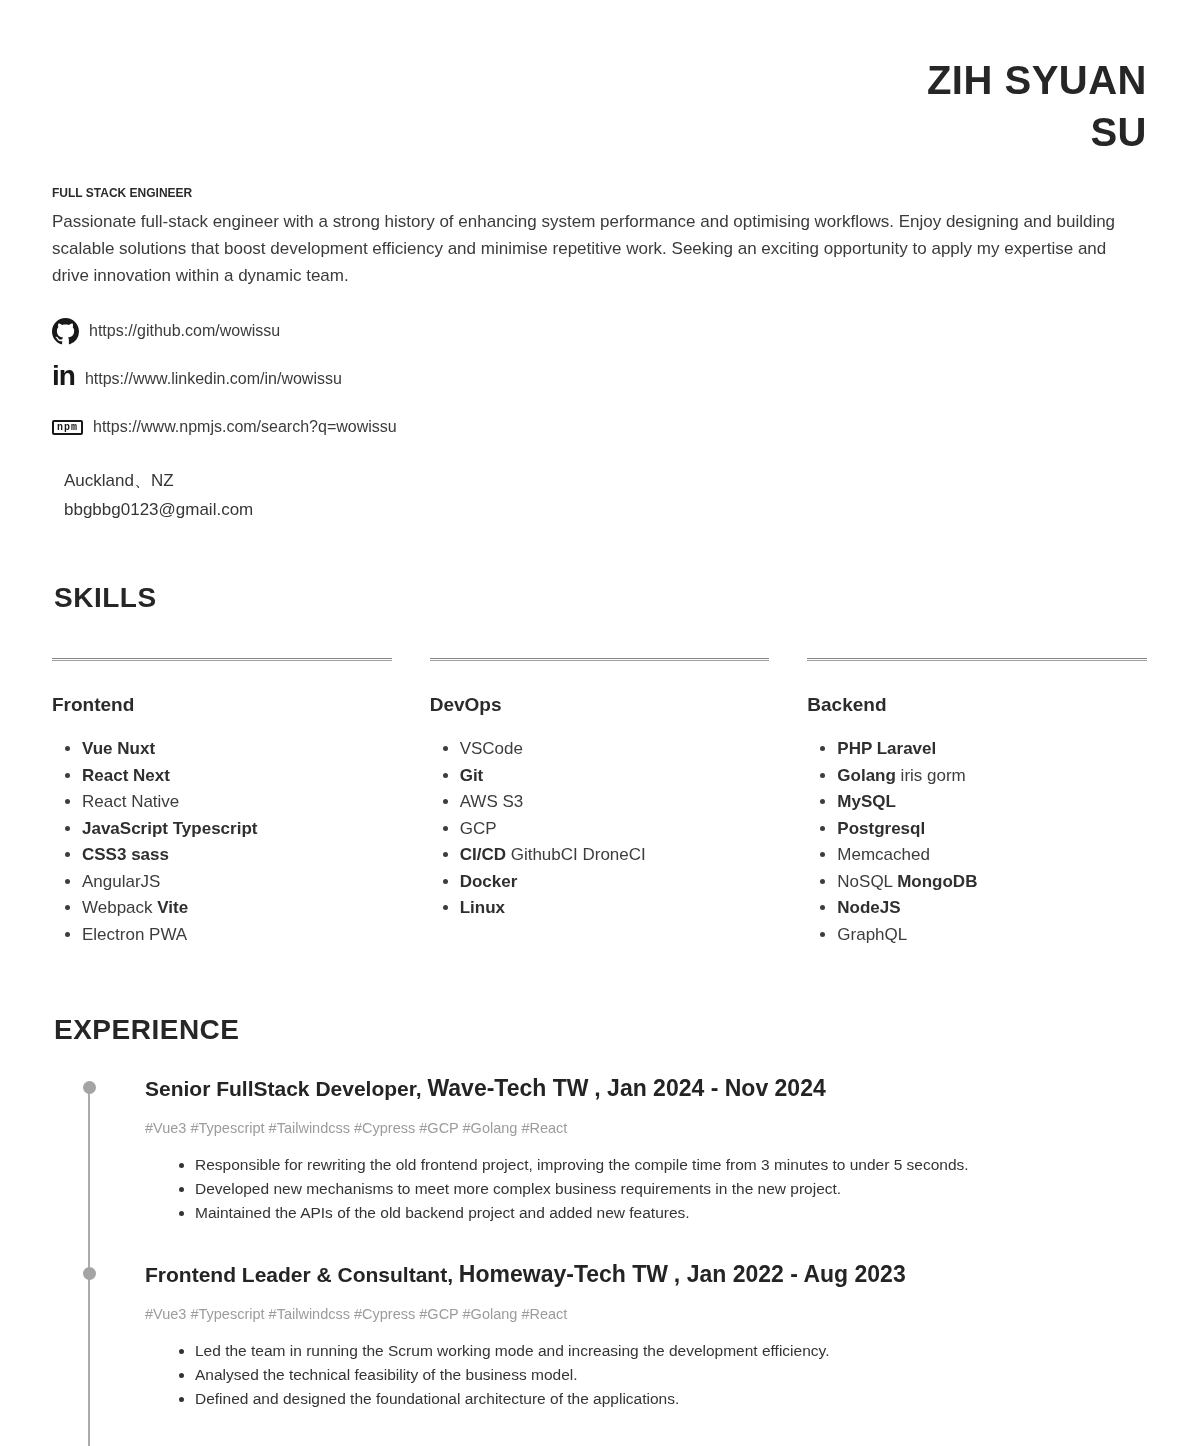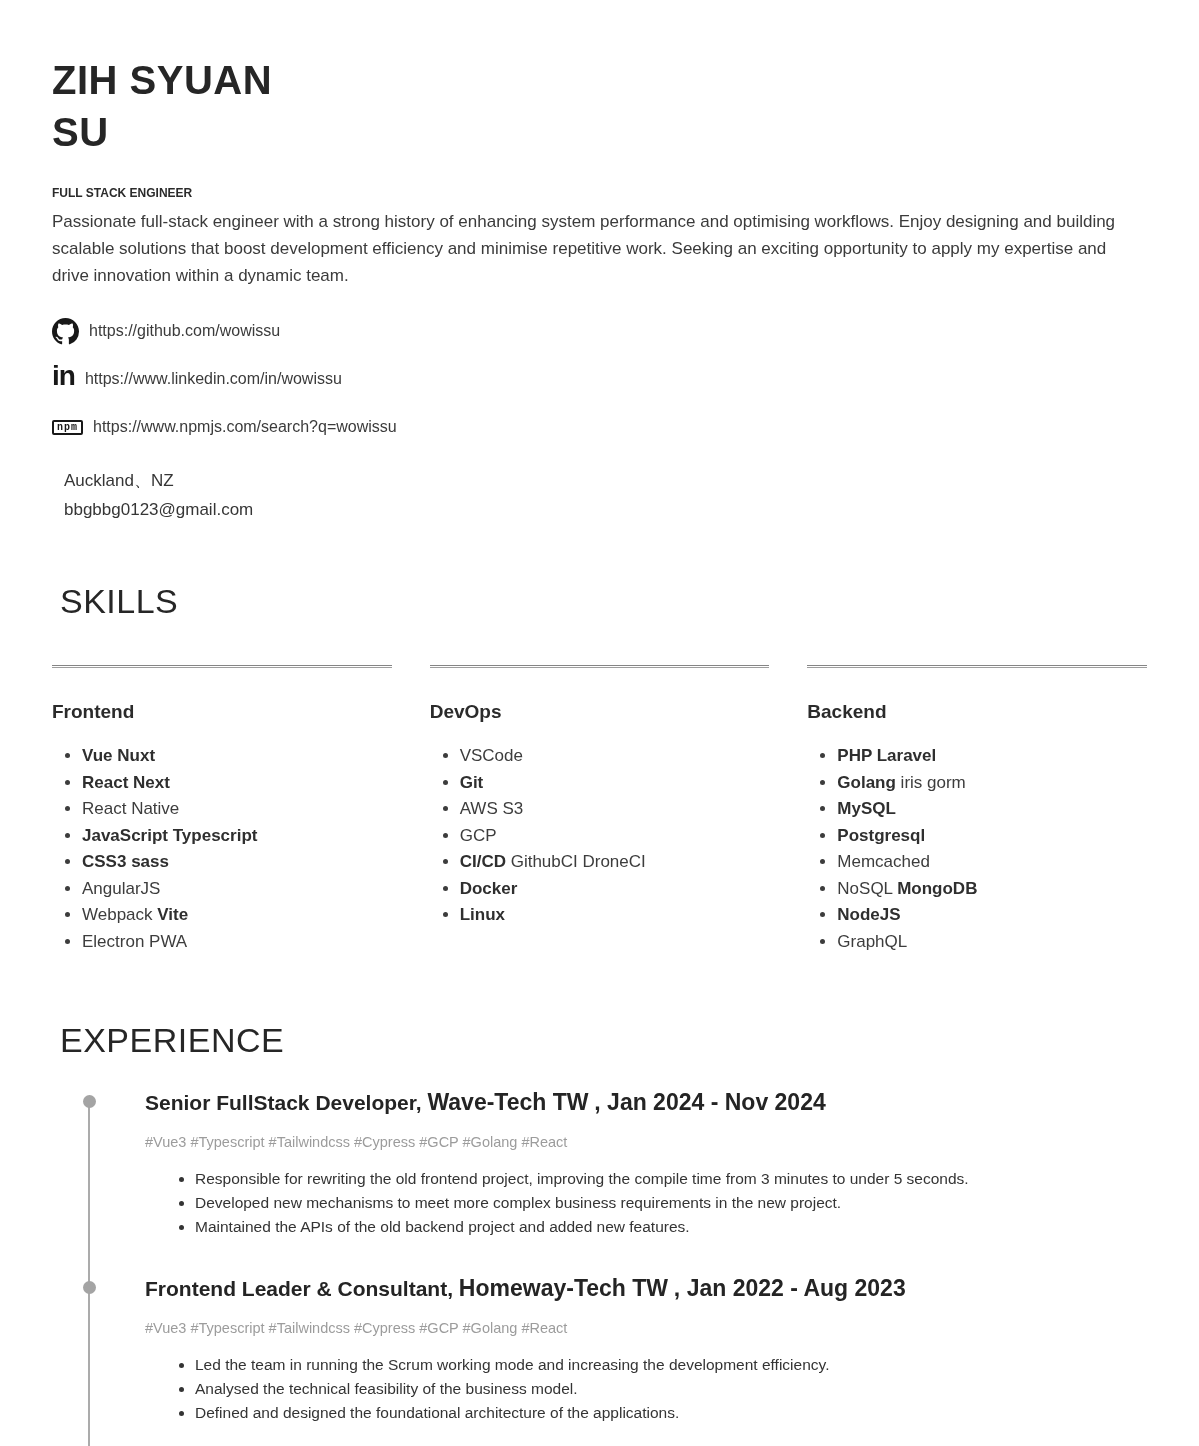--- a/index.html
+++ b/index.html
@@ -4,35 +4,35 @@
 <style>
   * { box-sizing: border-box; }
   html, body { margin: 0; padding: 0; }
   body {
     width: 1199px; height: 1446px; overflow: hidden;
     background: #ffffff; color: #3b3b3b;
     font-family: "Liberation Sans", "DejaVu Sans", sans-serif;
     padding: 50px 52px 0 52px;
   }
   
-  .name { font-size: 40px; font-weight: 700; color: #262626; line-height: 52px; margin: 4px 0 28px 0; letter-spacing: 0.5px; }
+  .name { font-size: 40px; font-weight: 700; color: #262626; line-height: 52px; margin: 4px 0 28px 0; letter-spacing: 0.5px; text-align: right; }
   .name span { display: block; }
   .role-title { font-size: 12px; font-weight: 700; color: #2b2b2b; margin: 0 0 8px 0; }
   .summary { font-size: 17px; line-height: 27px; margin: 0 0 27px 0; color: #3b3b3b; }
   
   .link-row { display: flex; align-items: center; gap: 10px; height: 30px; margin-bottom: 18px; text-decoration: none; color: inherit; }
   .link-url { font-size: 16px; color: #3b3b3b; }
   .gh-icon svg { display: block; width: 27px; height: 27px; fill: #181818; }
   .linkedin-glyph { font-size: 28px; font-weight: 800; color: #181818; letter-spacing: -1px; line-height: 1; position: relative; top: -3px; }
   .npm-badge { border: 2px solid #181818; border-radius: 2px; height: 15px; padding: 0 3px; display: flex; align-items: center;
                font-size: 10px; font-weight: 800; letter-spacing: 1px; color: #181818; font-family: "Liberation Mono", monospace; }
   
   .contact { margin-top: 24px; font-size: 17px; line-height: 29px; color: #363636; margin-left: 12px; }
   
-  .section-heading { font-size: 34px; font-weight: 400; color: #262626; letter-spacing: 0.5px; margin: 8px; }
+  .section-heading { font-size: 28px; font-weight: 700; color: #262626; letter-spacing: 0.5px; margin: 2px; }
   .skills-heading { margin-top: 58px; }
   .experience-heading { margin-top: 66px; }
   
   .skills-grid { display: grid; grid-template-columns: repeat(3, 1fr); column-gap: 38px; margin-top: 44px; }
   .column-rule { height: 3px; border-top: 1px solid #858585; border-bottom: 1px solid #9e9e9e; }
   .skills-column-title { font-size: 19px; font-weight: 600; color: #2b2b2b; margin: 33px 0 0 0; }
   .skills-list { margin: 20px 0 0 0; padding-left: 30px; }
   .skill-item { font-size: 17px; line-height: 26.5px; color: #3d3d3d; }
   .b { font-weight: 700; color: #2f2f2f; }
   

